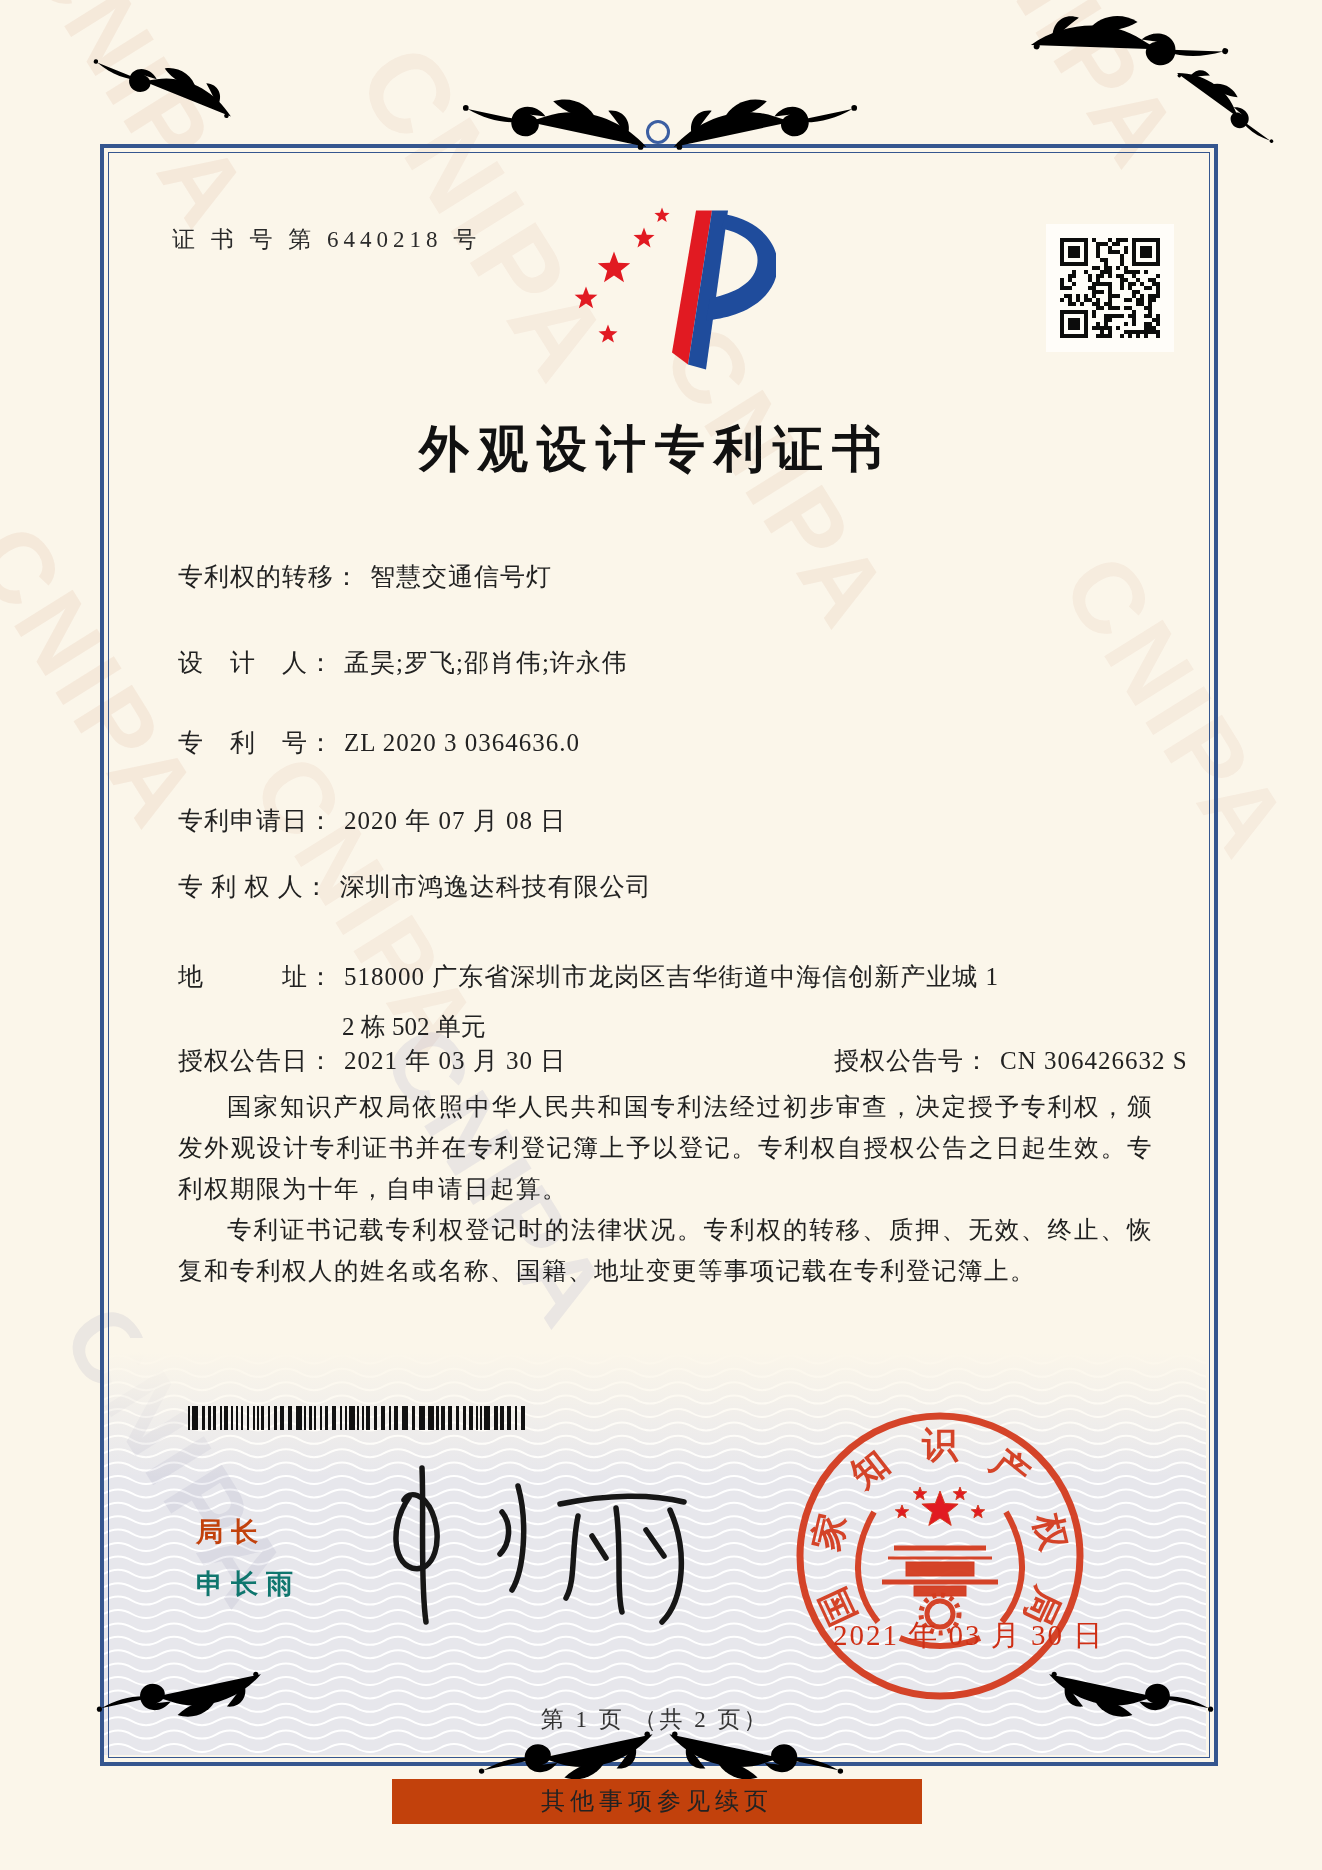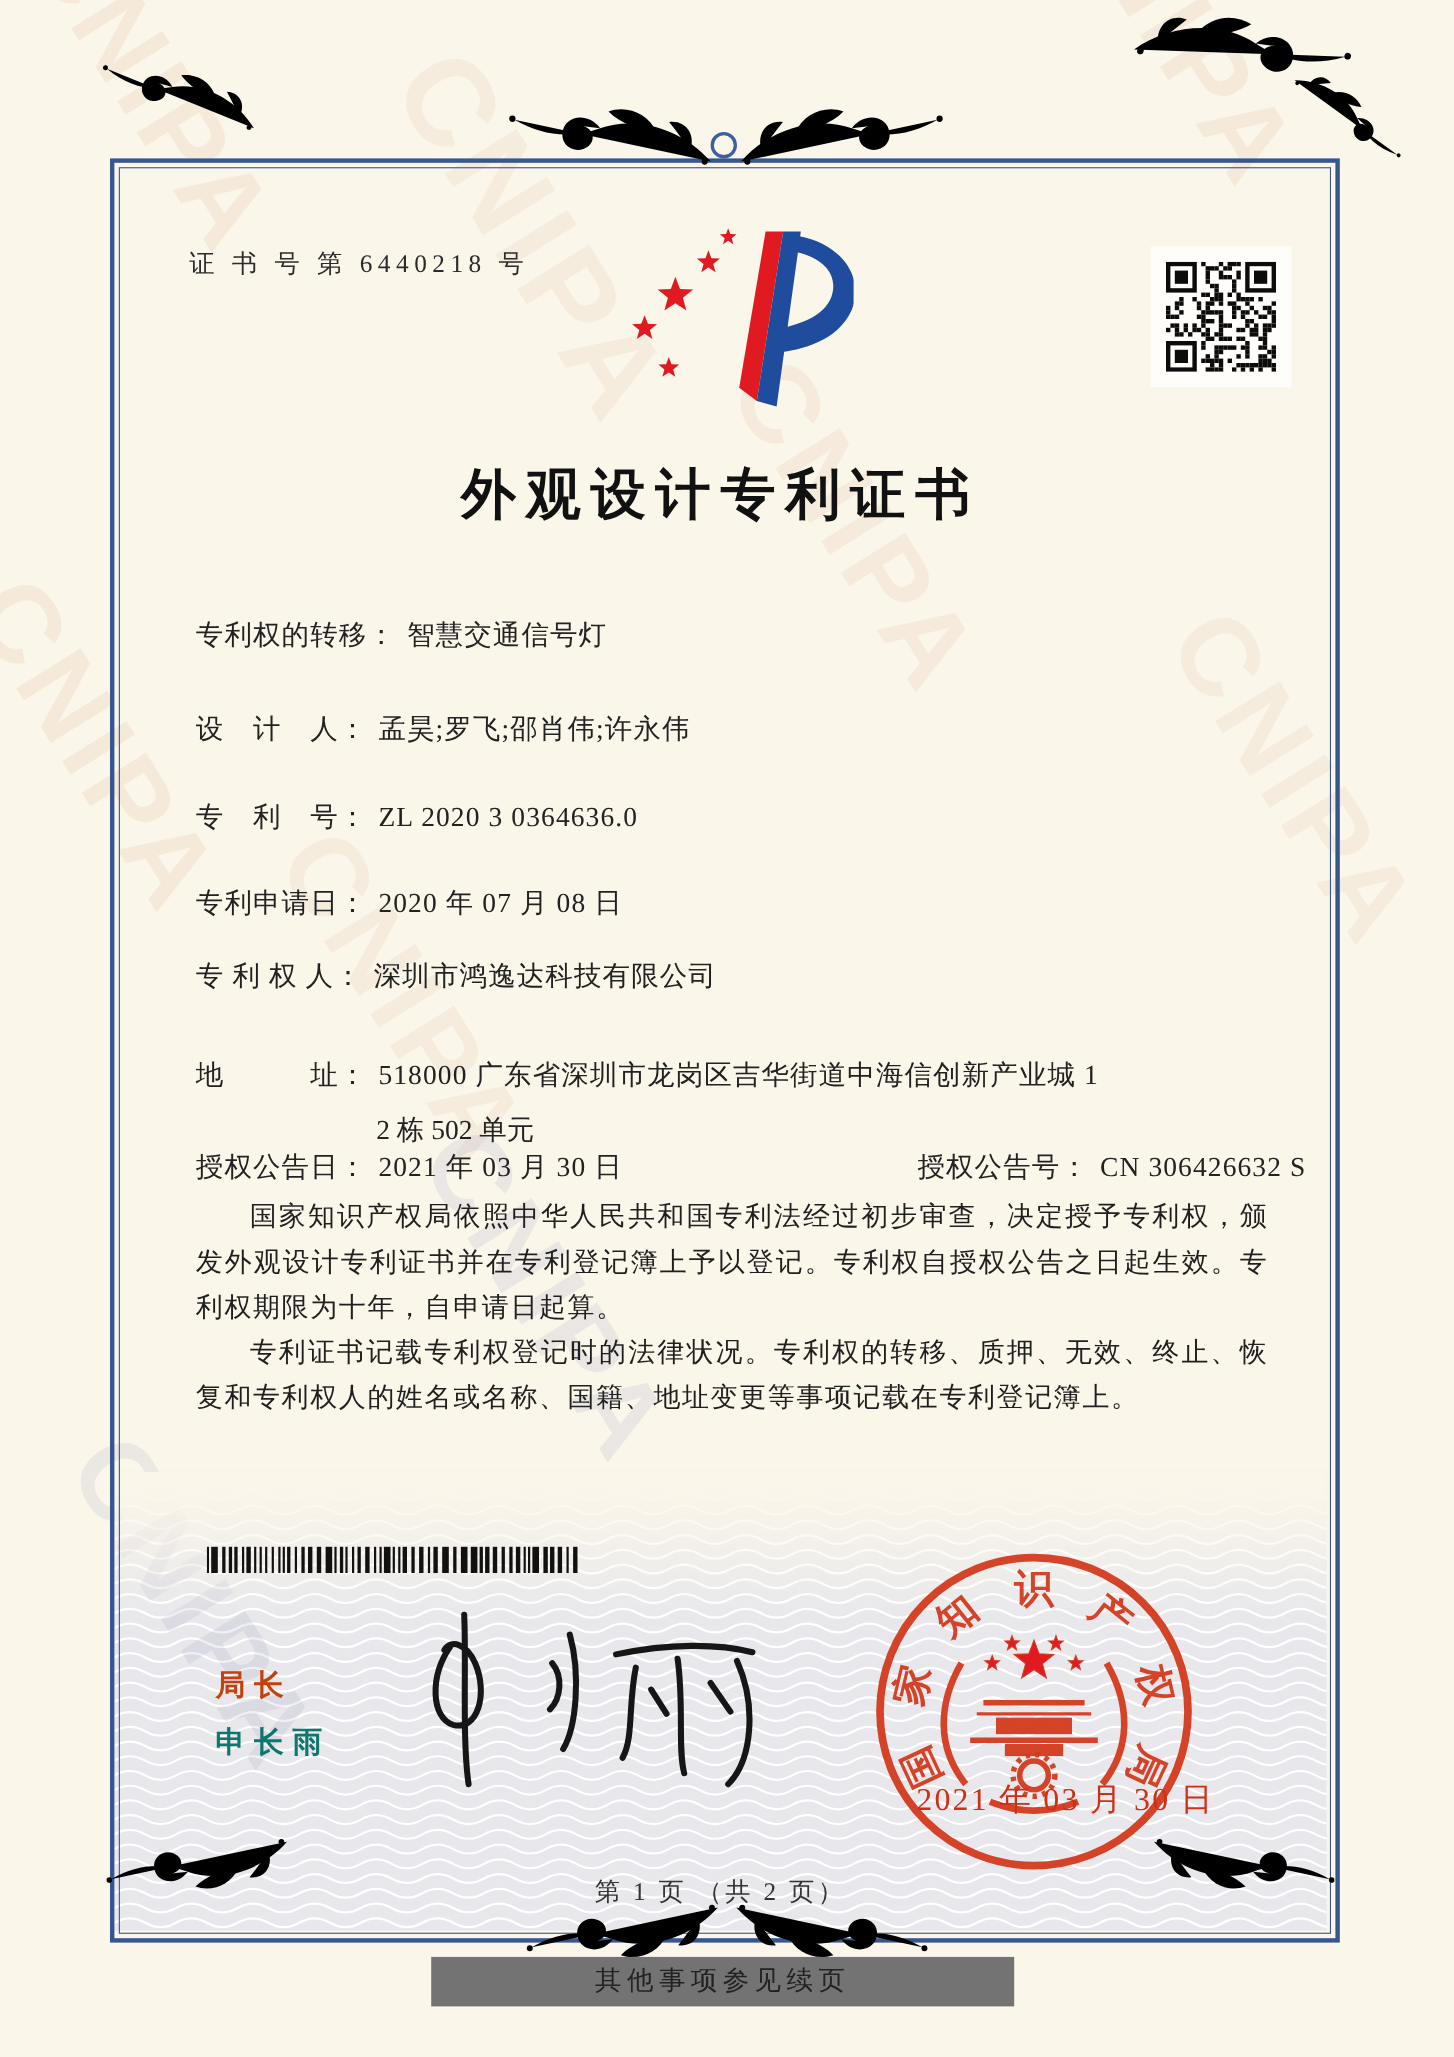--- a/index.html
+++ b/index.html
@@ -56,21 +56,21 @@
   .signature{position:absolute;left:352px;top:1452px;z-index:5;}
   .signature path{fill:none;stroke:#161616;stroke-width:5.5;stroke-linecap:round;}
   .seal{position:absolute;left:790px;top:1406px;width:300px;height:300px;z-index:5;}
   .seal svg{position:absolute;left:0;top:0;}
   #seal-arc span{position:absolute;font:700 36px "Liberation Serif",serif;color:rgba(211,58,30,.95);}
   .seal-red{stroke:rgba(211,58,30,.95);}
   .seal-date{position:absolute;left:833px;top:1616px;font-size:29px;color:#cf2f15;letter-spacing:2px;
              z-index:6;white-space:nowrap;}
   .page-info{position:absolute;left:100px;top:1704px;width:1110px;text-align:center;font-size:23px;
              letter-spacing:3px;color:#333;z-index:3;}
-  .bottom-note{position:absolute;left:392px;top:1779px;width:530px;height:45px;background:#737373;
+  .bottom-note{position:absolute;left:392px;top:1779px;width:530px;height:45px;background:#c2410c;
                text-align:center;line-height:45px;font-size:24px;letter-spacing:5px;color:#222;z-index:6;}
   .star{fill:#e11a22;}
 </style>
 </head>
 <body>
 
 <div class="page">
 
   <div class="wm wm1">CNIPA</div>
   <div class="wm wm2">CNIPA</div>

